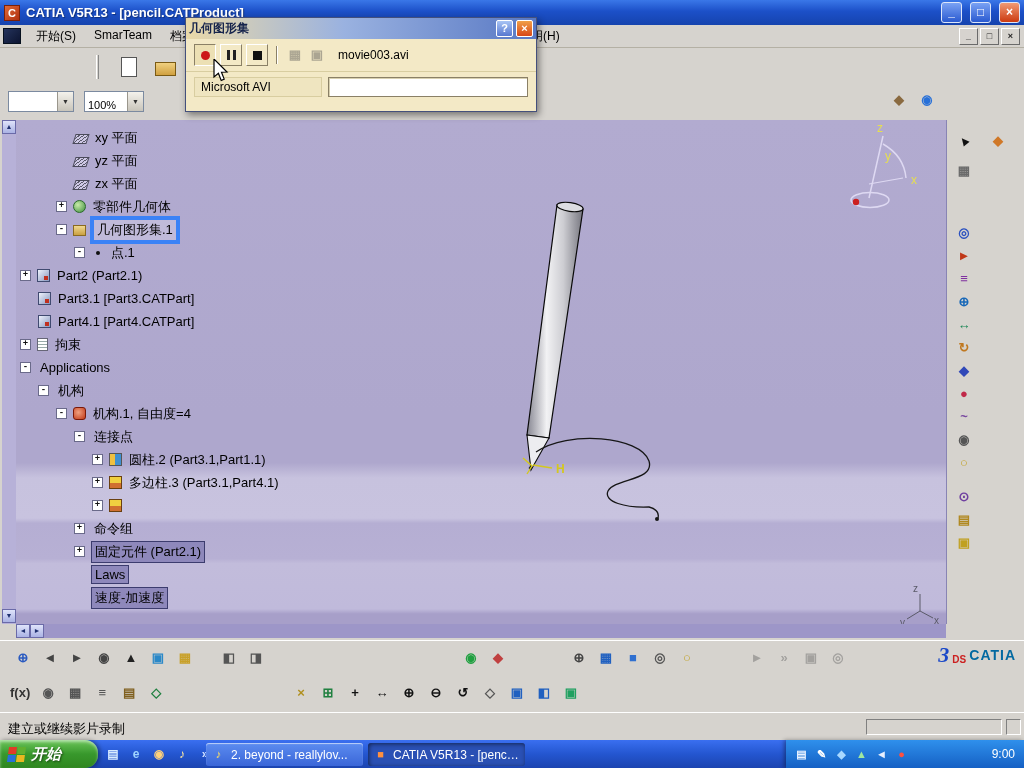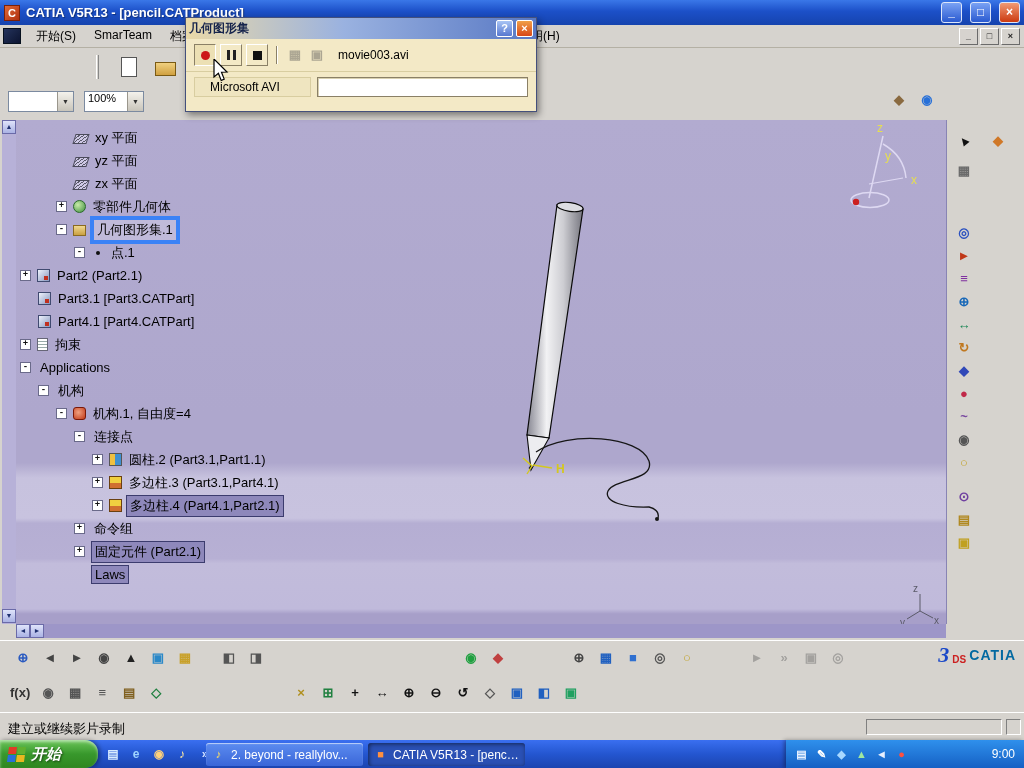--- a/index.html
+++ b/index.html
@@ -31,21 +31,21 @@
   .grip{width:3px;height:24px;border-left:1px solid #fff;border-right:1px solid #888;margin-right:6px}
   .tico{width:24px;height:26px;position:relative}
   .i-new::before{content:"";position:absolute;left:4px;top:3px;width:14px;height:18px;background:#fff;border:1px solid #555}
   .i-open::before{content:"";position:absolute;left:2px;top:8px;width:19px;height:12px;
     background:linear-gradient(#f0d080,#d0a040);border:1px solid #7a5a14}
   .i-save::before{content:"";position:absolute;left:4px;top:5px;width:16px;height:16px;background:#2a4aa8;border:1px solid #16205a}
   .i-save::after{content:"";position:absolute;left:7px;top:6px;width:10px;height:6px;background:#e8e8f0}
   .i-print::before{content:"";position:absolute;left:2px;top:9px;width:20px;height:11px;background:#c4c4c4;border:1px solid #666}
   .i-print::after{content:"";position:absolute;left:6px;top:3px;width:12px;height:7px;background:#fff;border:1px solid #888}
   .toolbar2{position:absolute;left:0;top:88px;width:1024px;height:28px}
-  .combo{position:absolute;top:3px;height:21px;background:#fff;border:1px solid #7b8aa0;display:flex;align-items:flex-start}
+  .combo{position:absolute;top:3px;height:21px;background:#fff;border:1px solid #7b8aa0;display:flex;align-items:flex-end}
   .combo .val{flex:1;padding:0 3px;font-size:11px}
   .combo .drop{width:16px;height:19px;background:linear-gradient(#f4f2ec,#c8c4ba);border-left:1px solid #9a968c;
     font-size:7px;line-height:19px;text-align:center;color:#333}
   #combo-view{left:8px;width:66px}
   #combo-zoom{left:84px;width:60px}
   .tb2-right{position:absolute;right:88px;top:3px;display:flex;gap:10px}
 
   
   .workspace{position:absolute;left:0;top:118px;width:1024px;height:522px;background:#d6d3ce}
   .viewport{position:absolute;left:16px;top:2px;width:930px;height:504px;
@@ -141,21 +141,21 @@
   .dlg-tools{height:33px;display:flex;align-items:center;padding-left:8px;gap:4px;border-bottom:1px solid #d8cda0}
   .dbtn{width:22px;height:22px;background:#f3e9c6;border:1px solid;border-color:#fff #8a8066 #8a8066 #fff;
     display:flex;align-items:center;justify-content:center}
   .dbtn.pressed{border-color:#8a8066 #fff #fff #8a8066;background:#ece0b4}
   .p-rec{width:9px;height:9px;border-radius:50%;background:#cc1818}
   .p-pause{width:9px;height:10px;border-left:3px solid #222;border-right:3px solid #222}
   .p-stop{width:9px;height:9px;background:#111}
   .dsep{width:2px;height:18px;border-left:1px solid #8a8066;border-right:1px solid #fff;margin:0 4px}
   .fname{margin-left:8px;font-size:12px}
   .dlg-row2{display:flex;align-items:center;padding:5px 8px;gap:6px}
-  .fmt{width:117px;font-size:12px;padding:2px 15px;border:1px solid #d8cda0;background:#efe5c0}
+  .fmt{width:128px;font-size:12px;padding:2px 6px;border:1px solid #d8cda0;background:#efe5c0}
   .dlg-input{flex:1;height:20px;background:#fff;border:1px solid #8a8066;box-shadow:inset 1px 1px 0 #d8d0b0;
     font:12px "Liberation Sans",sans-serif;padding:0 3px}
 
   .cursor{position:absolute;left:213px;top:59px;z-index:100;pointer-events:none}
 </style>
 </head>
 <body>
 
 <div class="titlebar" data-name="window-titlebar">
   <div class="app-ico" data-name="catia-app-icon">C</div>
@@ -318,33 +318,36 @@
         <span class="tlabel" data-name="tree-item-label">圆柱.2 (Part3.1,Part1.1)</span>
       </div>
       <div class="trow" data-name="tree-item" style="top: 345px; padding-left: 76px;">
         <span class="exp" data-name="tree-expander-icon">+</span>
         <span class="ti ti-poly" data-name="poly-tree-icon"></span>
         <span class="tlabel" data-name="tree-item-label">多边柱.3 (Part3.1,Part4.1)</span>
       </div>
       <div class="trow" data-name="tree-item" style="top: 368px; padding-left: 76px;">
         <span class="exp" data-name="tree-expander-icon">+</span>
         <span class="ti ti-poly" data-name="poly-tree-icon"></span>
-        <span class="tlabel sel" data-name="tree-item-label">多边柱.4 (Part4.1,Part2.1)</span>
       </div>
       <div class="trow" data-name="tree-item" style="top: 391px; padding-left: 58px;">
         <span class="exp" data-name="tree-expander-icon">+</span>
         <span class="tlabel" data-name="tree-item-label">命令组</span>
       </div>
       <div class="trow" data-name="tree-item" style="top: 414px; padding-left: 58px;">
         <span class="exp" data-name="tree-expander-icon">+</span>
         <span class="tlabel sel" data-name="tree-item-label">固定元件 (Part2.1)</span>
       </div>
       <div class="trow" data-name="tree-item" style="top: 437px; padding-left: 58px;">
         <span class="exp" data-name="tree-expander-icon" style="visibility: hidden;"></span>
         <span class="tlabel sel" data-name="tree-item-label">Laws</span>
+      </div>
+      <div class="trow" data-name="tree-item" style="top: 460px; padding-left: 58px;">
+        <span class="exp" data-name="tree-expander-icon" style="visibility: hidden;"></span>
+        <span class="tlabel sel" data-name="tree-item-label">速度-加速度</span>
       </div>
     </div>
 
   <div class="vscroll" data-name="tree-vertical-scrollbar">
     <div class="sbtn" style="top:0" data-name="scroll-up-icon">▲</div>
     <div class="sbtn" style="top:489px" data-name="scroll-down-icon">▼</div>
   </div>
   <div class="hscroll" data-name="tree-horizontal-scrollbar">
     <div class="sbtn" data-name="scroll-left-icon">◄</div>
     <div class="sbtn" data-name="scroll-right-icon">►</div>

